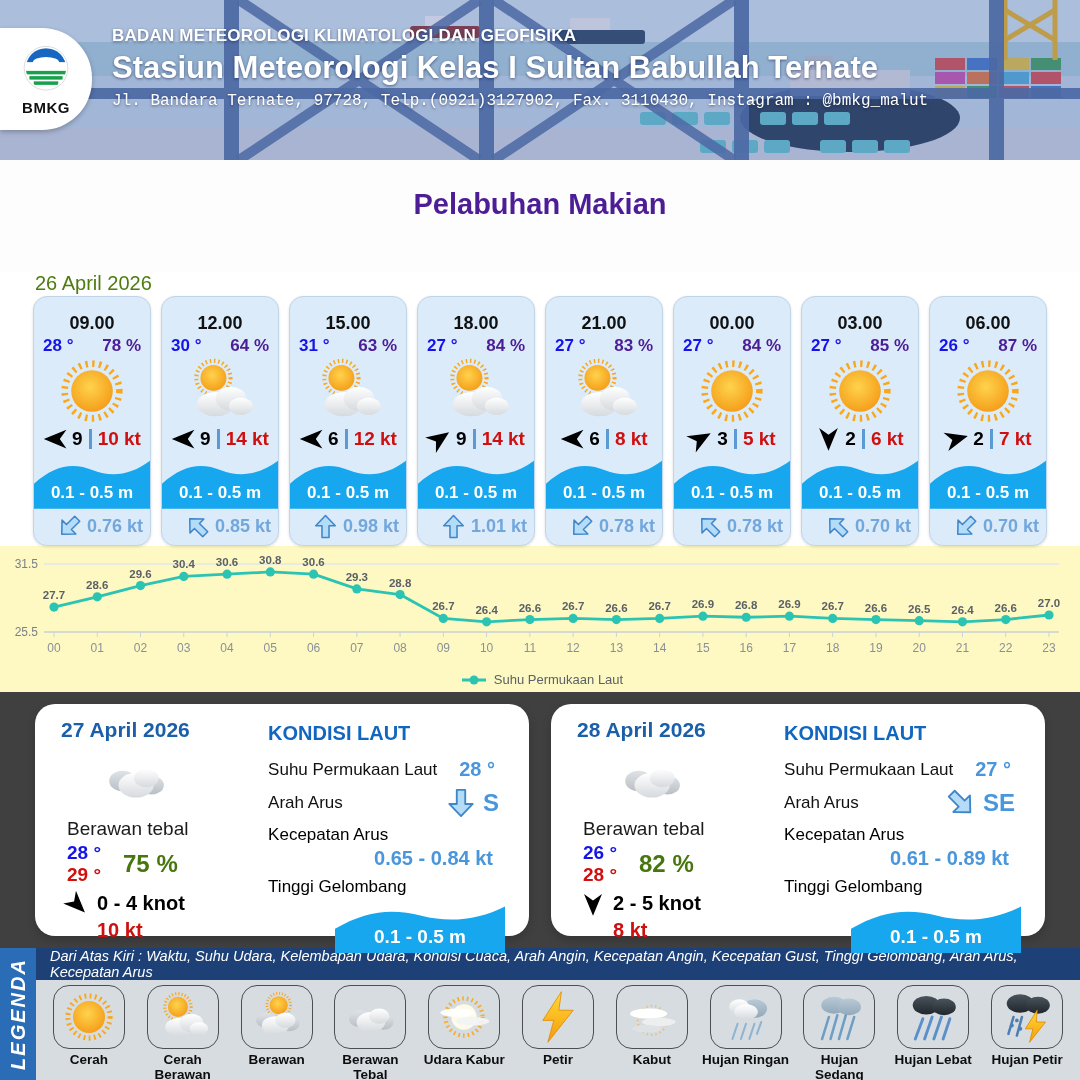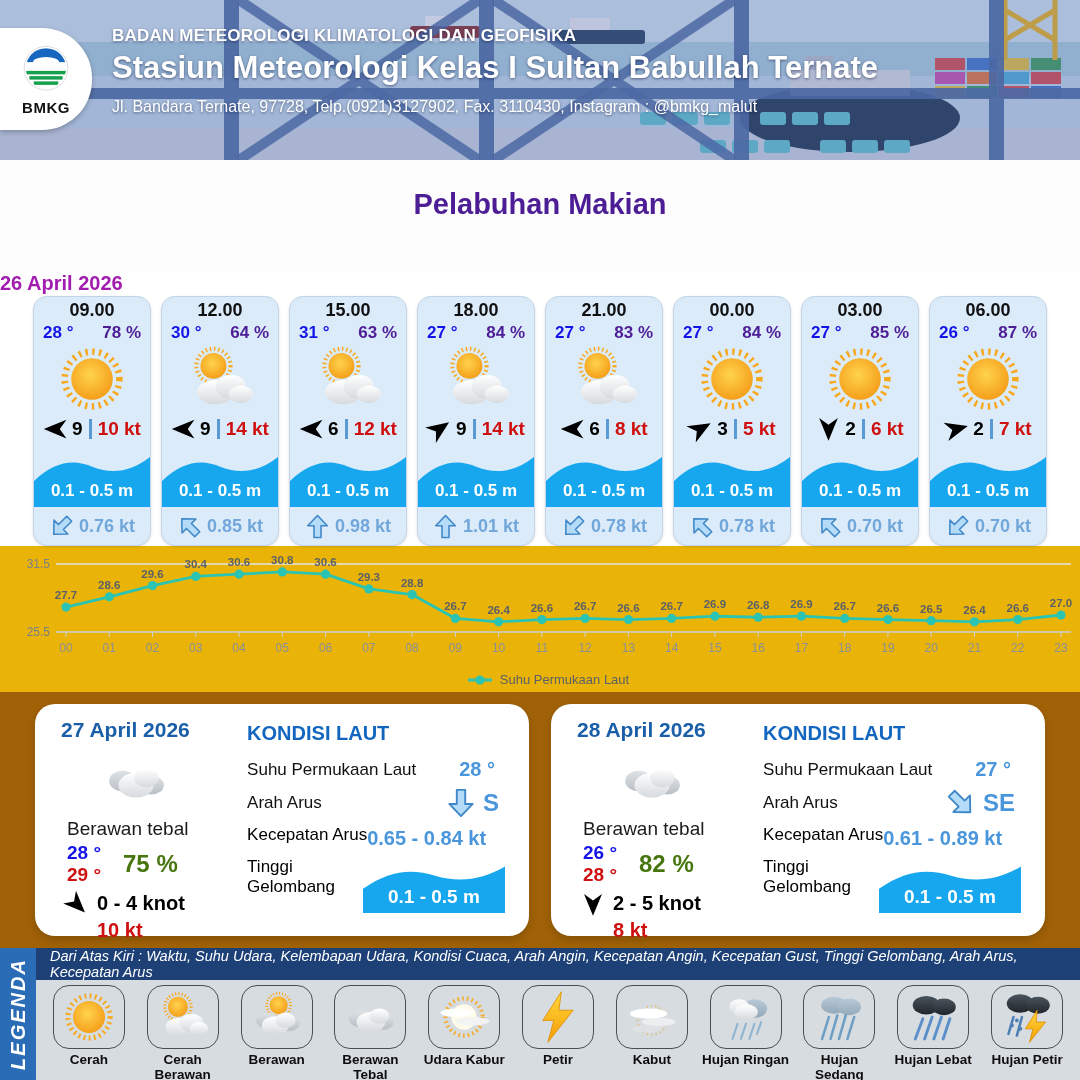--- a/index.html
+++ b/index.html
@@ -11,66 +11,66 @@
   .banner-art { position:absolute; inset:0; width:100%; height:100%; }
   .logo-pill { position:absolute; left:0; top:28px; width:92px; height:102px;
     background:#fff; border-radius:0 50px 50px 0; display:flex; flex-direction:column;
     align-items:center; justify-content:center; box-shadow:0 2px 5px rgba(0,0,0,.25); }
   .logo-pill svg { width:56px; height:56px; }
   .logo-text { font-size:15px; font-weight:bold; color:#111; letter-spacing:.5px; margin-top:1px; }
   .banner-text { position:absolute; left:112px; top:26px; color:#fff;
     text-shadow:0 1px 3px rgba(10,20,60,.55); }
   .banner-org { font-size:17px; font-weight:bold; letter-spacing:.2px; }
   .banner-station { font-size:31px; font-weight:bold; margin-top:4px; }
-  .banner-address { font-size:16px; margin-top:12px; }
+  .banner-address { font-size:16px; margin-top:6px;font-family:Liberation Mono, monospace; }
 
   
   .title-block { height:112px; padding-top:10px; text-align:center; background:#fdfdfe; }
   .main-title { font-size:37px; font-weight:bold; color:#1d6cb5; letter-spacing:.5px;
     text-shadow:0 3px 2px rgba(0,0,0,.18); }
   .port-title { font-size:29px; font-weight:bold; color:#4c1d95; margin-top:18px; }
   .validity { margin-top:7px; display:flex; justify-content:center; gap:90px; font-size:20px; color:#000; }
   .validity b { font-weight:bold; margin-right:8px; }
 
-  .date-label { height:24px; font-size:20px; font-weight:bold; color:#a21caf; }
+  .date-label { height:24px; margin-left:35px; font-size:20px; font-weight:normal; color:#4d7c0f; }
 
   
   .cards-row { height:250px; display:flex; gap:10px; padding:0 33px; }
   .fc-card { flex:1; background:#dcebf9; border:1px solid #c0d5ea; border-radius:14px;
     overflow:hidden; display:flex; flex-direction:column; box-shadow:0 1px 3px rgba(0,0,0,.12); }
-  .fc-time { text-align:center; font-size:18px; font-weight:bold; color:#111; margin-top:3px; }
+  .fc-time { text-align:center; font-size:18px; font-weight:bold; color:#111; margin-top:16px; }
   .fc-meta { display:flex; justify-content:space-between; padding:0 9px; margin-top:2px; }
   .fc-temp { color:#1414e8; font-weight:bold; font-size:17px; }
   .fc-hum  { color:#4c1d95; font-weight:bold; font-size:17px; }
   .fc-icon { height:72px; display:flex; justify-content:center; align-items:center; }
   .fc-icon svg { width:70px; height:70px; }
   .fc-wind { display:flex; align-items:center; justify-content:center; gap:4px; height:28px; }
   .wind-dart { width:25px; height:22px; fill:#000; transform-box:fill-box; transform-origin:center; }
   .fc-windspeed { font-size:19px; font-weight:bold; color:#000; }
   .fc-divider { width:3px; height:20px; background:#5b9bd5; margin:0 2px; }
   .fc-gust { font-size:19px; font-weight:bold; color:#cf1010; }
   .fc-wave { position:relative; height:58px; margin-top:auto; }
   .wave-svg { position:absolute; inset:0; width:100%; height:100%; fill:#17a7ee; }
   .fc-wave-label { position:absolute; left:0; right:0; bottom:6px; text-align:center;
     color:#fff; font-weight:bold; font-size:17px; }
-  .fc-current { height:38px; display:flex; align-items:center; gap:6px; padding-left:16px; }
+  .fc-current { height:38px; display:flex; align-items:center; gap:6px; padding-left:24px; }
   .block-arrow { width:23px; height:25px; transform-box:fill-box; transform-origin:center; }
   .block-arrow path { fill:#b4dcf8; stroke:#3f87c9; stroke-width:2; stroke-linejoin:round; }
   .fc-current-val { color:#72a7dc; font-weight:bold; font-size:18px; }
 
   
-  .chart-wrap { height:146px; padding-left:16px; background:#eab308; }
+  .chart-wrap { height:146px; padding-left:4px; background:#fef9c3; }
   .ylab { font-size:12px; fill:#7a8188; }
   .xlab { font-size:12px; fill:#8a9098; }
   .vlab { font-size:11.5px; fill:#5b6167; font-weight:bold; }
   .chart-legend { display:flex; justify-content:center; align-items:center; gap:7px;
     font-size:13px; color:#5b6167; }
 
   
-  .daily-row { height:256px; background:#a16207; display:flex; gap:22px; padding:12px 35px; }
+  .daily-row { height:256px; background:#404040; display:flex; gap:22px; padding:12px 35px; }
   .day-card { flex:1; background:#fff; border-radius:20px; box-shadow:0 4px 10px rgba(0,0,0,.18);
     display:flex; padding:14px 20px 12px 26px; }
   .day-left { width:44%; }
   .day-date { font-size:21px; font-weight:bold; color:#1a5fa8; }
   .day-icon { height:74px; display:flex; justify-content:flex-start; padding-left:28px; align-items:center; }
   .day-icon svg { width:92px; height:66px; }
   .day-cond { font-size:19px; color:#1b1b1b; margin:2px 0 2px 6px; }
   .day-temps { display:flex; align-items:center; gap:22px; margin-left:6px; }
   .day-tt { display:flex; flex-direction:column; }
   .day-tmin { color:#1414e8; font-weight:bold; font-size:19px; }
@@ -82,21 +82,21 @@
   .day-gust { color:#cf1010; font-weight:bold; font-size:20px; margin:4px 0 0 36px; }
 
   .sea { flex:1; padding:4px 4px 0 10px; display:flex; flex-direction:column; }
   .sea-title { color:#1266c0; font-weight:bold; font-size:20px; margin-bottom:6px; }
   .sea-row { display:flex; justify-content:space-between; align-items:center;
     font-size:17px; color:#111; margin-top:7px; }
   .sea-val { color:#4a96dc; font-weight:bold; font-size:20px; margin-right:10px; }
   .sea-dir { display:flex; align-items:center; gap:8px; margin-right:6px; }
   .sea-dir .block-arrow { width:28px; height:30px; }
   .sea-dir-letter { color:#4a96dc; font-weight:bold; font-size:24px; }
-  .sea-speed-row { display:flex; flex-direction:row; margin-top:7px; font-size:17px; }
+  .sea-speed-row { display:flex; flex-direction:column; margin-top:7px; font-size:17px; }
   .sea-speed { align-self:flex-end; color:#4a96dc; font-weight:bold; font-size:20px; margin:2px 12px 0 0; }
   .wave-badge { position:relative; align-self:flex-end; width:170px; height:54px; margin-top:2px; }
   .wave-badge svg { position:absolute; inset:0; width:100%; height:100%; fill:#17a7ee; }
   .wave-badge span { position:absolute; left:0; right:0; bottom:5px; text-align:center;
     color:#fff; font-weight:bold; font-size:19px; }
 
   
   .legend { height:132px; display:flex; }
   .legend-side { width:36px; background:#2a6cb5; position:relative; }
   .legend-side span { position:absolute; left:50%; top:50%;

